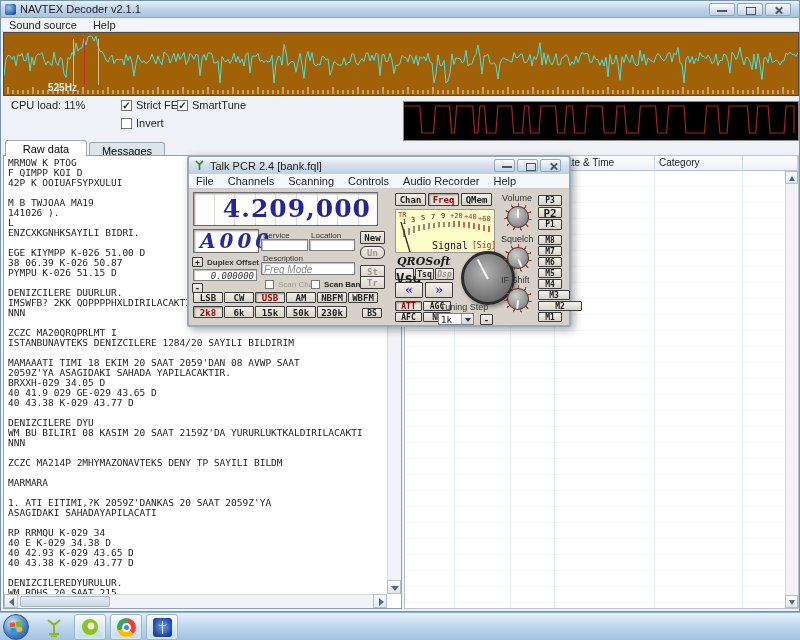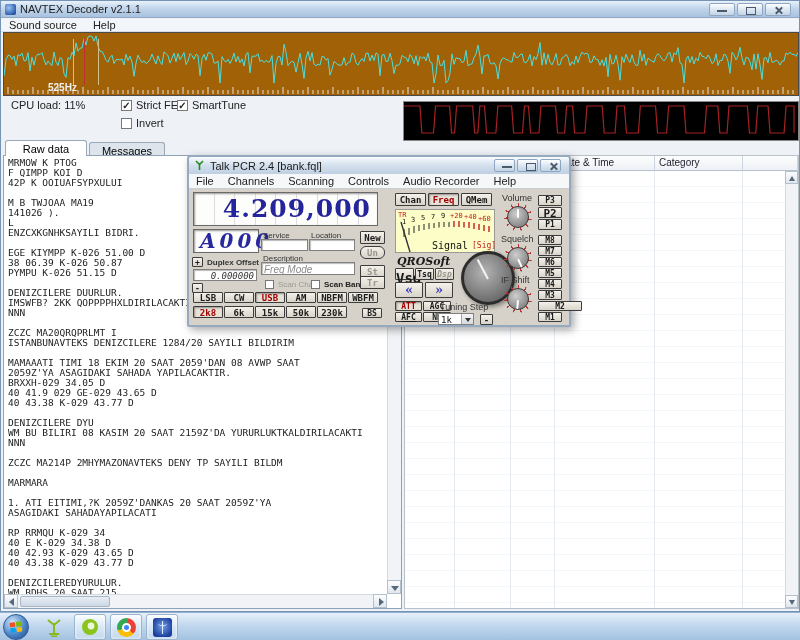--- a/index.html
+++ b/index.html
@@ -430,21 +430,21 @@
       </div>
 
       <div class="tp-btn" style="left:349px; top:6px; width:24px; height:11px; font-size:8px;">P3</div>
       <div class="tp-btn" style="left:349px; top:18px; width:24px; height:11px; font-size:11px;">P2</div>
       <div class="tp-btn" style="left:349px; top:30px; width:24px; height:11px; font-size:8px;">P1</div>
       <div class="tp-btn" style="left:349px; top:46px; width:24px; height:10px; font-size:8px;">M8</div>
       <div class="tp-btn" style="left:349px; top:57px; width:24px; height:10px; font-size:8px;">M7</div>
       <div class="tp-btn" style="left:349px; top:68px; width:24px; height:10px; font-size:8px;">M6</div>
       <div class="tp-btn" style="left:349px; top:79px; width:24px; height:10px; font-size:8px;">M5</div>
       <div class="tp-btn" style="left:349px; top:90px; width:24px; height:10px; font-size:8px;">M4</div>
-      <div class="tp-btn" style="left:349px; top:101px; width:24px; height:10px; font-size:8px;">M3</div>
+      <div class="tp-btn" style="left:349px; top:101px; width:32px; height:10px; font-size:8px;">M3</div>
       <div class="tp-btn" style="left:349px; top:112px; width:44px; height:10px; font-size:8px;">M2</div>
       <div class="tp-btn" style="left:349px; top:123px; width:24px; height:10px; font-size:8px;">M1</div>
     </div>
   </div>
 
   <div id="taskbar">
     <div class="start-orb">
       <svg width="14" height="13">
         <g transform="rotate(-8 7 6)">
           <rect x="1" y="1" width="5.4" height="4.6" rx="1" fill="#f25022"></rect>

